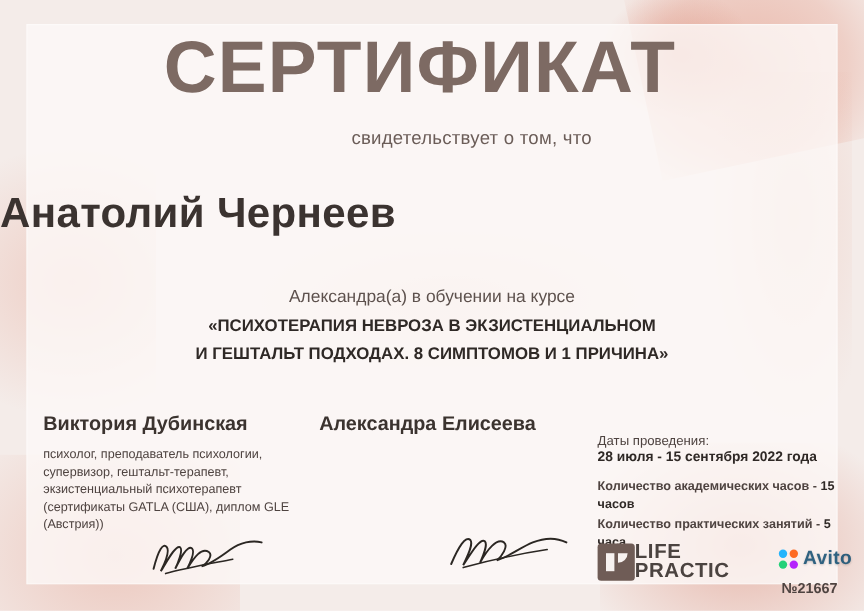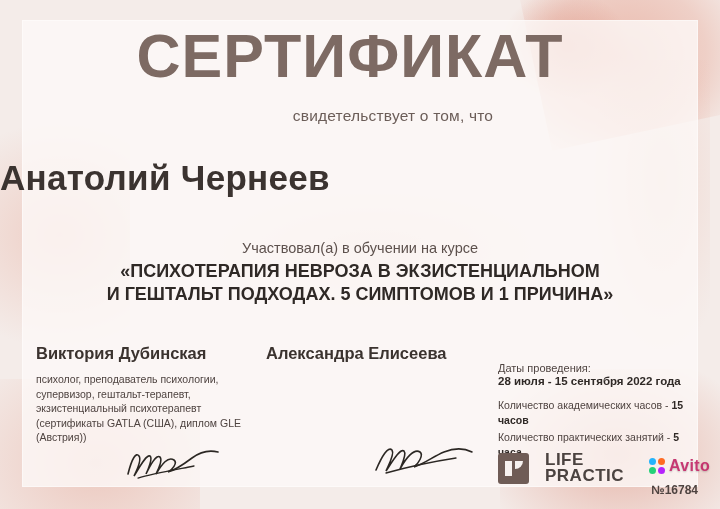--- a/index.html
+++ b/index.html
@@ -142,21 +142,21 @@
     font-size: 14.5px;
     color: #5d514d;
   }
 
   .course {
     position: absolute;
     top: 260px;
     left: 60px;
     width: 600px;
     text-align: center;
-    font-size: 18px;
+    font-size: 14px;
     font-weight: bold;
     color: #2f2926;
     line-height: 23px;
   }
 
   
   .sig-col {
     position: absolute;
     top: 344px;
   }
@@ -190,20 +190,21 @@
     top: 345px;
     left: 498px;
     width: 200px;
     margin-top: 17px;
   }
   .info-line {
     font-size: 10.5px;
     color: #4e4340;
     line-height: 15px;
     margin-bottom: 2px;
+    font-weight: bold;
   }
   .info-line b { color: #2f2926; }
   .info-dates {
     font-size: 11px;
     color: #4e4340;
     margin-bottom: 1px;
   }
   .info-dates-value {
     font-size: 11.5px;
     font-weight: bold;
@@ -211,21 +212,21 @@
     margin-bottom: 11px;
   }
 
   
   .logo {
     position: absolute;
     left: 498px;
     top: 452px;
     display: flex;
     align-items: center;
-    gap: 16px;
+    gap: 0;
   }
   .logo-mark {
     width: 31px;
     height: 31px;
     background: #6f5c56;
     border-radius: 3px;
     position: relative;
   }
   .logo-mark::before {
     content: "";
@@ -265,21 +266,21 @@
     right: 10px;
     bottom: 34px;
     display: flex;
     align-items: center;
     gap: 4px;
     opacity: 0.85;
   }
   .watermark-text {
     font-size: 16px;
     font-weight: bold;
-    color: #be185d;
+    color: #0c4a6e;
     text-shadow: 0 1px 2px rgba(0,0,0,0.25);
     letter-spacing: 0.3px;
   }
   .wm-dots {
     position: relative;
     width: 16px;
     height: 16px;
   }
   .wm-dots i {
     position: absolute;
@@ -309,25 +310,25 @@
   <div class="panel"></div>
 
   <div class="content">
 
     <div class="title">СЕРТИФИКАТ</div>
 
     <div class="subtitle">свидетельствует о том, что</div>
 
     <div class="recipient">Анатолий Чернеев</div>
 
-    <div class="participation">Участвовал(а) в обучении на курсе</div>
+    <div class="participation">Александра(а) в обучении на курсе</div>
 
     <div class="course">
       <div>«ПСИХОТЕРАПИЯ НЕВРОЗА В ЭКЗИСТЕНЦИАЛЬНОМ</div>
-      <div>И ГЕШТАЛЬТ ПОДХОДАХ. 5 СИМПТОМОВ И 1 ПРИЧИНА»</div>
+      <div>И ГЕШТАЛЬТ ПОДХОДАХ. 8 СИМПТОМОВ И 1 ПРИЧИНА»</div>
     </div>
 
     <div class="sig-col left">
       <div class="sig-name">Виктория Дубинская</div>
       <div class="sig-desc">психолог, преподаватель психологии, супервизор, гештальт-терапевт, экзистенциальный психотерапевт (сертификаты GATLA (США), диплом GLE (Австрия))</div>
     </div>
 
     <div class="sig-col mid">
       <div class="sig-name">Александра Елисеева</div>
     </div>
@@ -354,21 +355,21 @@
     </div>
 
     <div class="logo">
       <div class="logo-mark"></div>
       <div class="logo-text">
         <div>LIFE</div>
         <div>PRACTIC</div>
       </div>
     </div>
 
-    <div class="cert-number">№16784</div>
+    <div class="cert-number">№21667</div>
 
     <div class="watermark">
       <div class="wm-dots">
           <i></i>
           <i></i>
           <i></i>
           <i></i>
         </div>
       <div class="watermark-text">Avito</div>
     </div>

